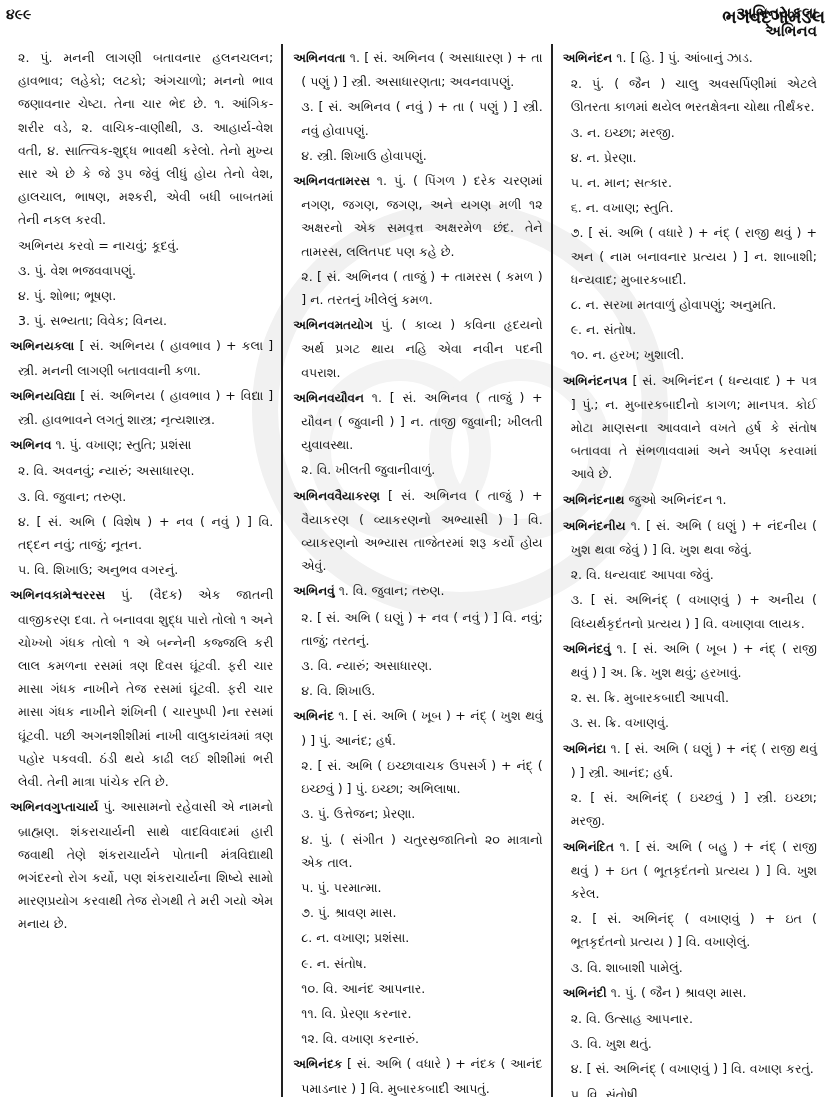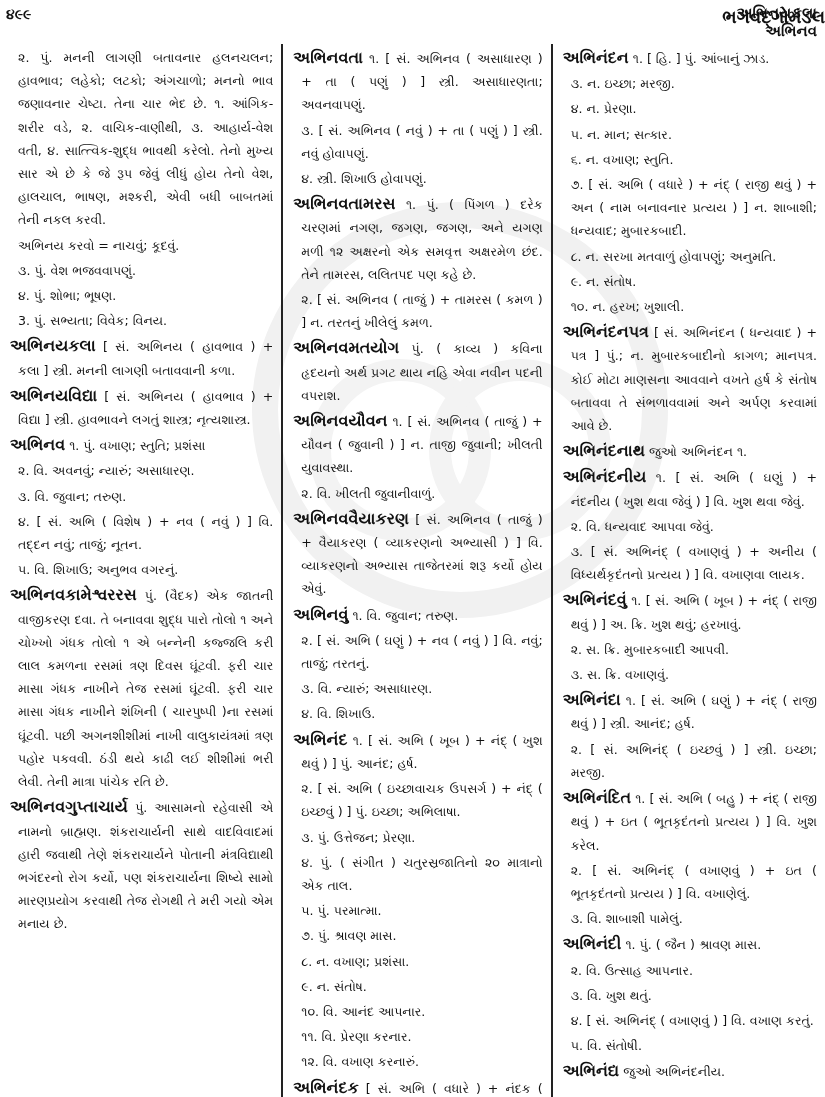--- a/index.html
+++ b/index.html
@@ -25,21 +25,21 @@
   }
   .column {
     box-sizing: border-box; padding: 2px 8px 0 10px;
     font-size: 12.6px; line-height: 23.2px; text-align: justify;
     height: 100%; overflow: hidden;
   }
   .col-1 { width: 286px; border-right: 2px solid #222; }
   .col-2 { width: 272px; border-right: 2px solid #222; }
   .col-3 { width: 275px; }
   .entry { margin: 0 0 2px 0; }
-  .headword { font-weight: bold; font-size: 16px; }
+  .headword { font-weight: bold; font-size: 12px; }
   .def { }
   .sense { margin: 0 0 2px 8px; }
   .hang { padding-left: 8px; text-indent: -8px; }
 </style>
 </head>
 <body>
 
 <svg class="watermark" viewBox="0 0 420 420">
   <circle cx="210" cy="210" r="195" fill="none" stroke="#f1f1f1" stroke-width="26"></circle>
   <circle cx="150" cy="250" r="80" fill="none" stroke="#f3f3f3" stroke-width="22"></circle>
@@ -94,20 +94,21 @@
       <div class="sense">૭. પું. શ્રાવણ માસ.</div>
       <div class="sense">૮. ન. વખાણ; પ્રશંસા.</div>
       <div class="sense">૯. ન. સંતોષ.</div>
       <div class="sense">૧૦. વિ. આનંદ આપનાર.</div>
       <div class="sense">૧૧. વિ. પ્રેરણા કરનાર.</div>
       <div class="sense">૧૨. વિ. વખાણ કરનારું.</div>
       <div class="entry hang"><span class="headword">અભિનંદક</span><span class="def"> [ સં. અભિ ( વધારે ) + નંદક ( આનંદ પમાડનાર ) ] વિ. મુબારકબાદી આપતું.</span></div>
     </div>
   <div class="column col-3">
       <div class="entry hang"><span class="headword">અભિનંદન</span><span class="def"> ૧. [ હિ. ] પું. આંબાનું ઝાડ.</span></div>
+      <div class="sense">૨. પું. ( જૈન ) ચાલુ અવસર્પિણીમાં એટલે ઊતરતા કાળમાં થયેલ ભરતક્ષેત્રના ચોથા તીર્થંકર.</div>
       <div class="sense">૩. ન. ઇચ્છા; મરજી.</div>
       <div class="sense">૪. ન. પ્રેરણા.</div>
       <div class="sense">૫. ન. માન; સત્કાર.</div>
       <div class="sense">૬. ન. વખાણ; સ્તુતિ.</div>
       <div class="sense">૭. [ સં. અભિ ( વધારે ) + નંદ્ ( રાજી થવું ) + અન ( નામ બનાવનાર પ્રત્યય ) ] ન. શાબાશી; ધન્યવાદ; મુબારકબાદી.</div>
       <div class="sense">૮. ન. સરખા મતવાળું હોવાપણું; અનુમતિ.</div>
       <div class="sense">૯. ન. સંતોષ.</div>
       <div class="sense">૧૦. ન. હરખ; ખુશાલી.</div>
       <div class="entry hang"><span class="headword">અભિનંદનપત્ર</span><span class="def"> [ સં. અભિનંદન ( ધન્યવાદ ) + પત્ર ] પું.; ન. મુબારકબાદીનો કાગળ; માનપત્ર. કોઈ મોટા માણસના આવવાને વખતે હર્ષ કે સંતોષ બતાવવા તે સંભળાવવામાં અને અર્પણ કરવામાં આવે છે.</span></div>
       <div class="entry hang"><span class="headword">અભિનંદનાથ</span><span class="def"> જુઓ અભિનંદન ૧.</span></div>

